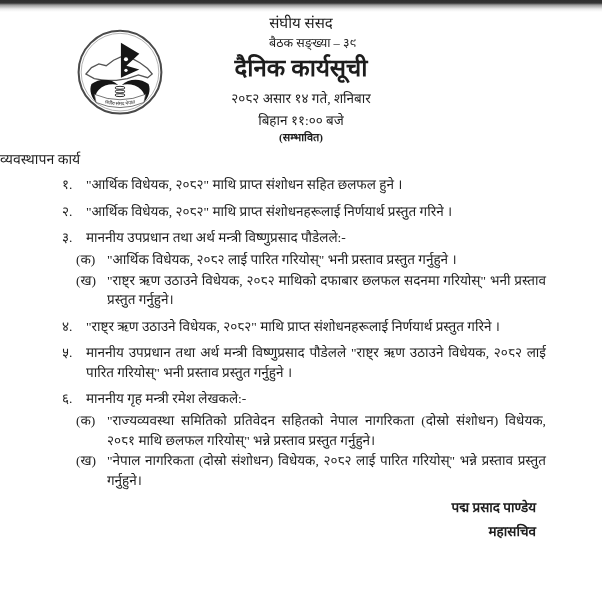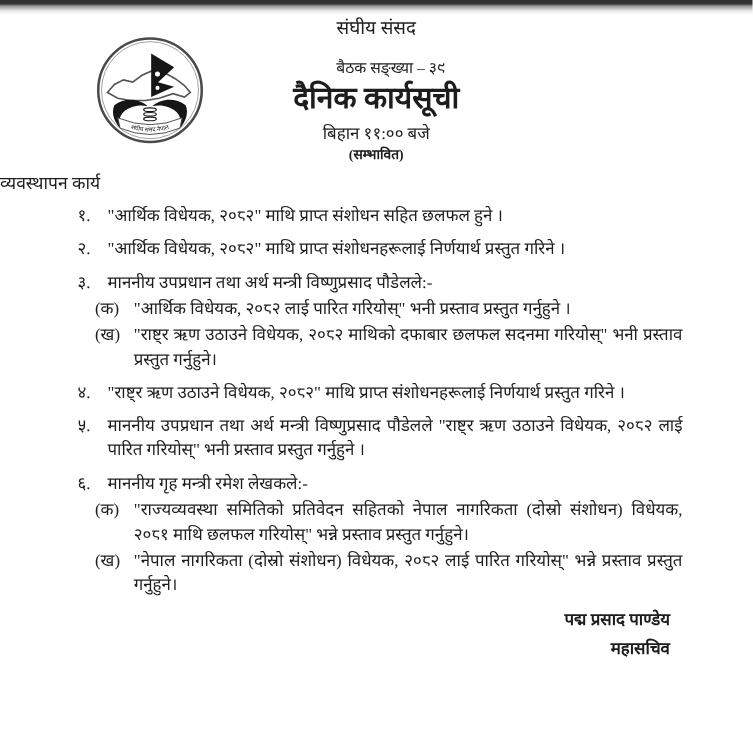--- a/index.html
+++ b/index.html
@@ -14,21 +14,21 @@
     position:absolute; top:0; left:0; right:0; height:12px;
     background:linear-gradient(to bottom,#2f2f2f 0,#343434 3px,#9a9a9a 5px,#ececec 9px,#ffffff 12px);
   }
 
   .emblem { position:absolute; left:74px; top:27px; width:92px; height:94px; }
 
   .header { padding-top:14px; text-align:center; line-height:1.3; }
   .h-org       { font-size:15px; }
   .h-assembly  { font-size:21px; font-weight:bold; margin-top:3px; }
   .h-session   { font-size:12.5px; margin-top:3px; }
-  .h-meeting   { font-size:12.5px; margin-top:12px;padding-left:23px; }
+  .h-meeting   { font-size:12.5px; margin-top:1px;padding-left:23px; }
   .h-title     { font-size:24px; font-weight:bold; margin-top:2px; }
   .h-date      { font-size:13.5px; margin-top:5px; line-height:1.45; }
   .h-time      { font-size:13.5px; margin-top:2px; line-height:1.45; }
   .h-tentative { font-size:11px; font-weight:bold; margin-top:0; }
   .section-heading { font-weight:normal; font-size:14px; margin-top:5px; }
 
   .list { margin:6px 56px 0 62px; font-size:13.5px; }
   .item { display:flex; margin-top:7px; line-height:1.45; }
   .item .no  { flex:0 0 24px; }
   .item .txt { flex:1; text-align:justify; }
@@ -68,20 +68,21 @@
       </defs>
     <text font-size="5.2" fill="#222222">
       <textPath href="#bannerArc" startOffset="50%" text-anchor="middle">संघीय संसद नेपाल</textPath>
     </text>
   </svg>
 
   <div class="header">
     <div class="h-org">संघीय संसद</div>
     <div class="h-meeting">बैठक सङ्ख्या – ३९</div>
     <div class="h-title">दैनिक कार्यसूची</div>
+    <div class="h-date">२०८२ असार १४ गते, शनिबार</div>
     <div class="h-time">बिहान ११:०० बजे</div>
     <div class="h-tentative">(सम्भावित)</div>
   </div>
 
   <div class="section-heading">व्यवस्थापन कार्य</div>
 
   <div class="list">
 
     <div class="item">
       <span class="no">१.</span>

